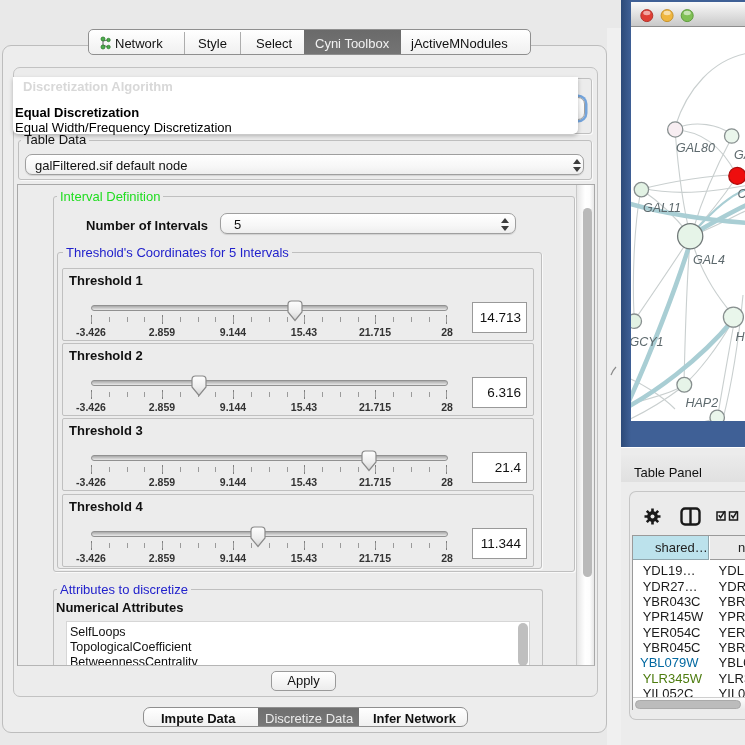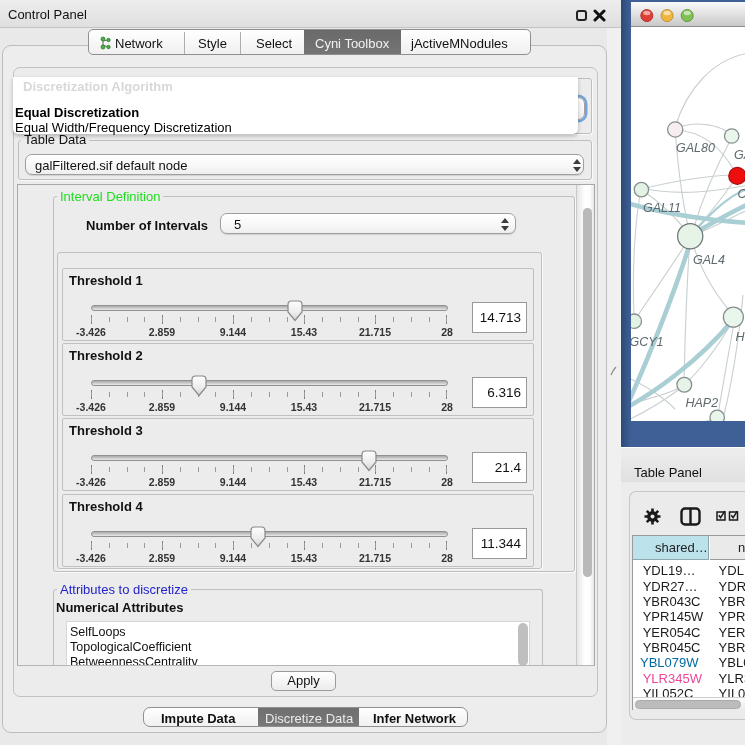--- a/index.html
+++ b/index.html
@@ -18,27 +18,20 @@
   .ticksMaj { position:absolute; left:28px; top:46px; width:358px; height:9px; background:repeating-linear-gradient(to right,#7f7f7f 0,#7f7f7f 1px,transparent 1px,transparent 71.1px); }
   .ticksMin { position:absolute; left:28px; top:48px; width:358px; height:5px; background:repeating-linear-gradient(to right,#9a9a9a 0,#9a9a9a 1px,transparent 1px,transparent 17.775px); }
   .tlabels span { position:absolute; top:57px; font-size:10.5px; font-weight:bold; color:#333; transform:translateX(-50%); }
   .vbox { position:absolute; left:409px; top:33px; width:55px; height:31px; background:#fff; border:1px solid #999; text-align:right; padding-right:5px; line-height:29px; font-size:13.5px; }
 </style>
 </head>
 <body>
 
 <div class="abs" id="cp" style="left:0;top:0;width:621px;height:745px;background:#e9e9e9;">
 
-  <div class="abs" style="left:0;top:0;width:621px;height:28px;background:linear-gradient(#ededed,#dfdfdf);border-bottom:1px solid #c3c3c3;">
-    <span class="abs" style="left:8px;top:7px;">Control Panel</span>
-    <span class="abs" style="left:576px;top:10px;width:11px;height:11px;border:2px solid #222;border-radius:3px;"></span>
-    <svg class="abs" style="left:593px;top:9px;" width="13" height="13" viewBox="0 0 13 13">
-        <path d="M2 2 L11 11 M11 2 L2 11" stroke="#111" stroke-width="3" stroke-linecap="round"></path>
-      </svg>
-  </div>
 
   <div class="abs" style="left:2px;top:45px;width:605px;height:688px;background:#ededed;border:1px solid #bdbdbd;border-radius:9px;"></div>
 
   <div class="abs" style="left:13px;top:67px;width:585px;height:630px;background:#ececec;border:1px solid #c2c2c2;border-radius:7px;"></div>
 
   <div class="abs" id="toptabs" style="left:88px;top:29px;width:443px;height:26px;background:linear-gradient(#ffffff,#f0f0f0);border:1px solid #8f8f8f;border-radius:5px;overflow:hidden;">
     <div class="abs" style="left:215px;top:0;width:97px;height:26px;background:linear-gradient(#6a6a6a,#757575);"></div>
     <div class="abs" style="left:95px;top:2px;width:1px;height:22px;background:#adadad;"></div>
     <div class="abs" style="left:151px;top:2px;width:1px;height:22px;background:#adadad;"></div>
     <svg class="abs" style="left:10px;top:6px;" width="12" height="14" viewBox="0 0 12 14">
@@ -76,20 +69,21 @@
   <span class="gtitle" style="left:57px;top:190px;color:#1fdd1f;">Interval Definition</span>
 
   <span class="abs" style="left:86px;top:218px;font-weight:bold;">Number of Intervals</span>
   <div class="combo" style="left:220px;top:213px;width:296px;height:21px;">
     <span class="abs" style="left:13px;top:3px;">5</span>
     <div class="arrows arrow-up" style="left:280px;top:4px;"></div>
     <div class="arrows arrow-dn" style="left:280px;top:12px;"></div>
   </div>
 
   <div class="abs etched" style="left:57px;top:252px;width:485px;height:317px;"></div>
+  <span class="gtitle" style="left:63px;top:246px;color:#2222cc;">Threshold's Coordinates for 5 Intervals</span>
 
   <svg width="0" height="0" style="position:absolute">
       <defs>
     <linearGradient id="tg" x1="0" y1="0" x2="0" y2="1">
       <stop offset="0" stop-color="#fefefe"></stop>
           <stop offset=".6" stop-color="#ececec"></stop>
           <stop offset="1" stop-color="#d2d2d2"></stop>
     </linearGradient>
   </defs>
     </svg>
@@ -316,21 +310,21 @@
           <span class="abs" style="left:9.7px;top:58px;color:#1c1c1c;">YBR043C</span>
           <span class="abs" style="left:85.6px;top:58px;color:#1c1c1c;">YBR04</span>
           <span class="abs" style="left:9.7px;top:73.3px;color:#1c1c1c;">YPR145W</span>
           <span class="abs" style="left:85.6px;top:73.3px;color:#1c1c1c;">YPR14</span>
           <span class="abs" style="left:9.7px;top:88.7px;color:#1c1c1c;">YER054C</span>
           <span class="abs" style="left:85.6px;top:88.7px;color:#1c1c1c;">YER05</span>
           <span class="abs" style="left:9.7px;top:104px;color:#1c1c1c;">YBR045C</span>
           <span class="abs" style="left:85.6px;top:104px;color:#1c1c1c;">YBR04</span>
           <span class="abs" style="left:7px;top:119.4px;color:#0369a1;">YBL079W</span>
           <span class="abs" style="left:85.6px;top:119.4px;color:#1c1c1c;">YBL07</span>
-          <span class="abs" style="left:9.7px;top:134.7px;color:#ec4899;">YLR345W</span>
+          <span class="abs" style="left:9.7px;top:134.7px;color:#4d7c0f;">YLR345W</span>
           <span class="abs" style="left:85.6px;top:134.7px;color:#1c1c1c;">YLR34</span>
           <span class="abs" style="left:9.7px;top:150.1px;color:#1c1c1c;">YIL052C</span>
           <span class="abs" style="left:85.6px;top:150.1px;color:#1c1c1c;">YIL05</span>
         </div>
 
       <div class="abs" style="left:0;top:161px;width:114px;height:14px;background:linear-gradient(#fdfdfd,#e8e8e8);border-top:1px solid #cfcfcf;">
         <div class="abs" style="left:2px;top:2px;width:106px;height:9px;background:#bcbcbc;border:1px solid #aaaaaa;border-radius:5px;"></div>
       </div>
     </div>
   </div>

